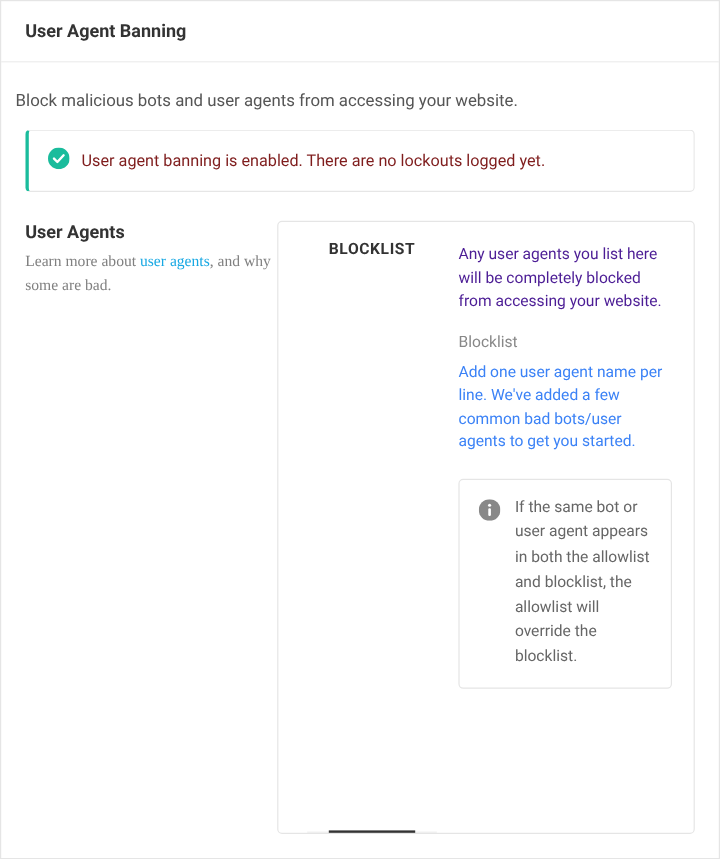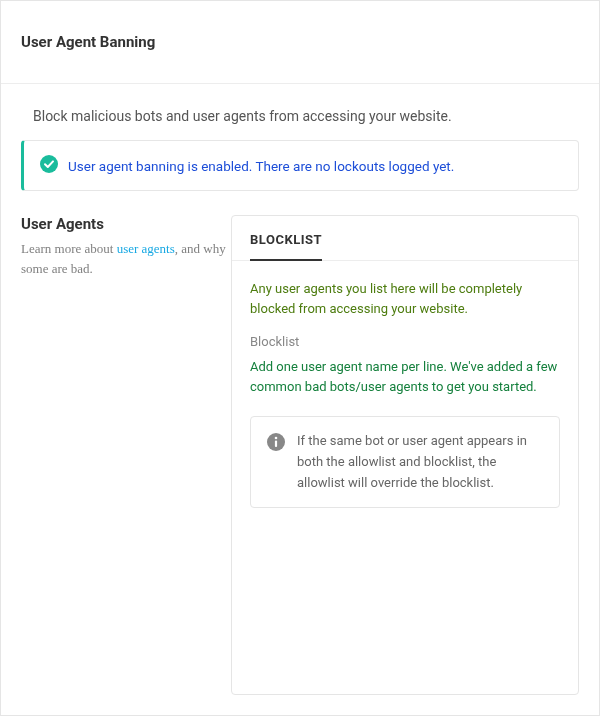--- a/index.html
+++ b/index.html
@@ -11,45 +11,45 @@
     height: 716px;
   }
   .panel {
     border: 1px solid #e5e5e5;
     width: 100%;
     height: 100%;
     display: flex;
     flex-direction: column;
   }
   .panel-header {
-    padding: 32px 20px;
+    padding: 16px 20px;
     border-bottom: 1px solid #ededed;
   }
   .panel-header h2 {
     font-size: 15px;
     font-weight: 700;
     color: #333;
   }
   .intro {
-    padding: 24px 20px 16px 32px;
+    padding: 24px 20px 16px 12px;
     font-size: 14px;
     color: #555;
   }
 
   .notice {
     margin: 0 20px 24px 20px;
     border: 1px solid #e6e6e6;
     border-left: 3px solid #1abc9c;
     border-radius: 4px;
     padding: 14px 16px;
     display: flex;
     align-items: center;
     gap: 10px;
     font-size: 13.5px;
-    color: #1d4ed8;
+    color: #7f1d1d;
   }
   .notice .check-icon {
     flex: 0 0 auto;
   }
 
   .body-row {
     display: flex;
     padding: 0 20px 20px 20px;
     flex: 1;
     min-height: 0;
@@ -78,21 +78,22 @@
   .link {
     color: #17a8e3;
     text-decoration: none;
   }
 
   .maincol {
     flex: 1;
     border: 1px solid #e5e5e5;
     border-radius: 4px;
     display: flex;
-    flex-direction: column;
+    flex-direction: row;
+    padding-left: 24px;
   }
   .tabs {
     display: flex;
     gap: 24px;
     padding: 0 18px;
     border-bottom: 1px solid #ededed;
   }
   .tab {
     padding: 16px 0 12px 0;
     font-size: 13px;
@@ -107,21 +108,21 @@
     color: #333;
     border-bottom-color: #333;
   }
 
   .tab-body {
     padding: 18px;
     overflow: auto;
   }
   .tab-desc {
     font-size: 13px;
-    color: #4d7c0f;
+    color: #4c1d95;
     line-height: 1.5;
     margin-bottom: 16px;
   }
   .field-label {
     font-size: 13px;
     color: #888;
     margin-bottom: 6px;
     display: block;
   }
   textarea.blocklist {
@@ -132,21 +133,21 @@
     color: #333;
     border: 1px solid #ddd;
     border-radius: 4px;
     background: #fafafa;
     resize: vertical;
     line-height: 1.45;
     font-family: inherit;
   }
   .hint {
     font-size: 13px;
-    color: #15803d;
+    color: #3b82f6;
     line-height: 1.5;
     margin-top: 8px;
   }
 
   .info-box {
     margin-top: 20px;
     border: 1px solid #e5e5e5;
     border-radius: 4px;
     background: #fff;
     padding: 14px 16px;

